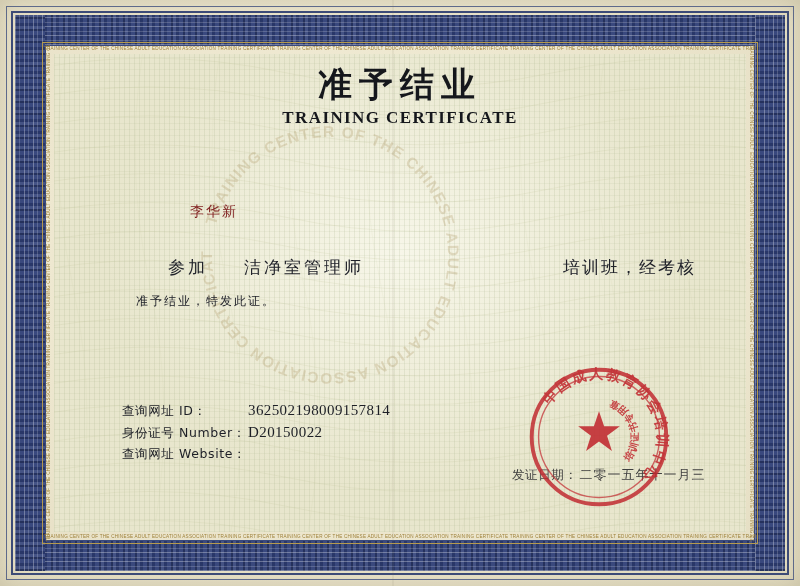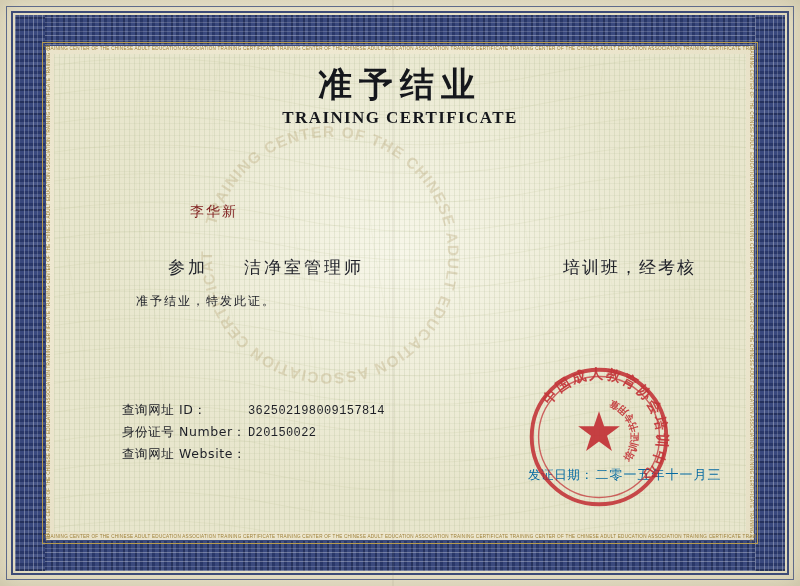--- a/index.html
+++ b/index.html
@@ -248,34 +248,34 @@
   .field-row {
     display: flex;
     align-items: baseline;
     height: 22px;
   }
   .field-label {
     width: 126px;
     letter-spacing: 0.6px;
   }
   .field-value {
-    font-family: Liberation Mono, monospace;
-    font-size: 12px;
+    font-family: Liberation Serif, serif;
+    font-size: 15px;
     letter-spacing: 0.4px;
     text-align: center;
   }
 
   
   .issue-date {
     position: absolute;
-    left: 528px;
+    left: 512px;
     top: 466px;
     font-family: "DejaVu Sans", sans-serif;
     font-size: 12.5px;
-    color: #0369a1;
+    color: #404040;
     display: flex;
     align-items: baseline;
   }
   .issue-date .ilabel { letter-spacing: 0.6px; }
   .issue-date .ivalue {
     margin-left: 2px;
     font-family: "DejaVu Serif", serif;
     font-size: 13px;
     letter-spacing: 1px;
   }

